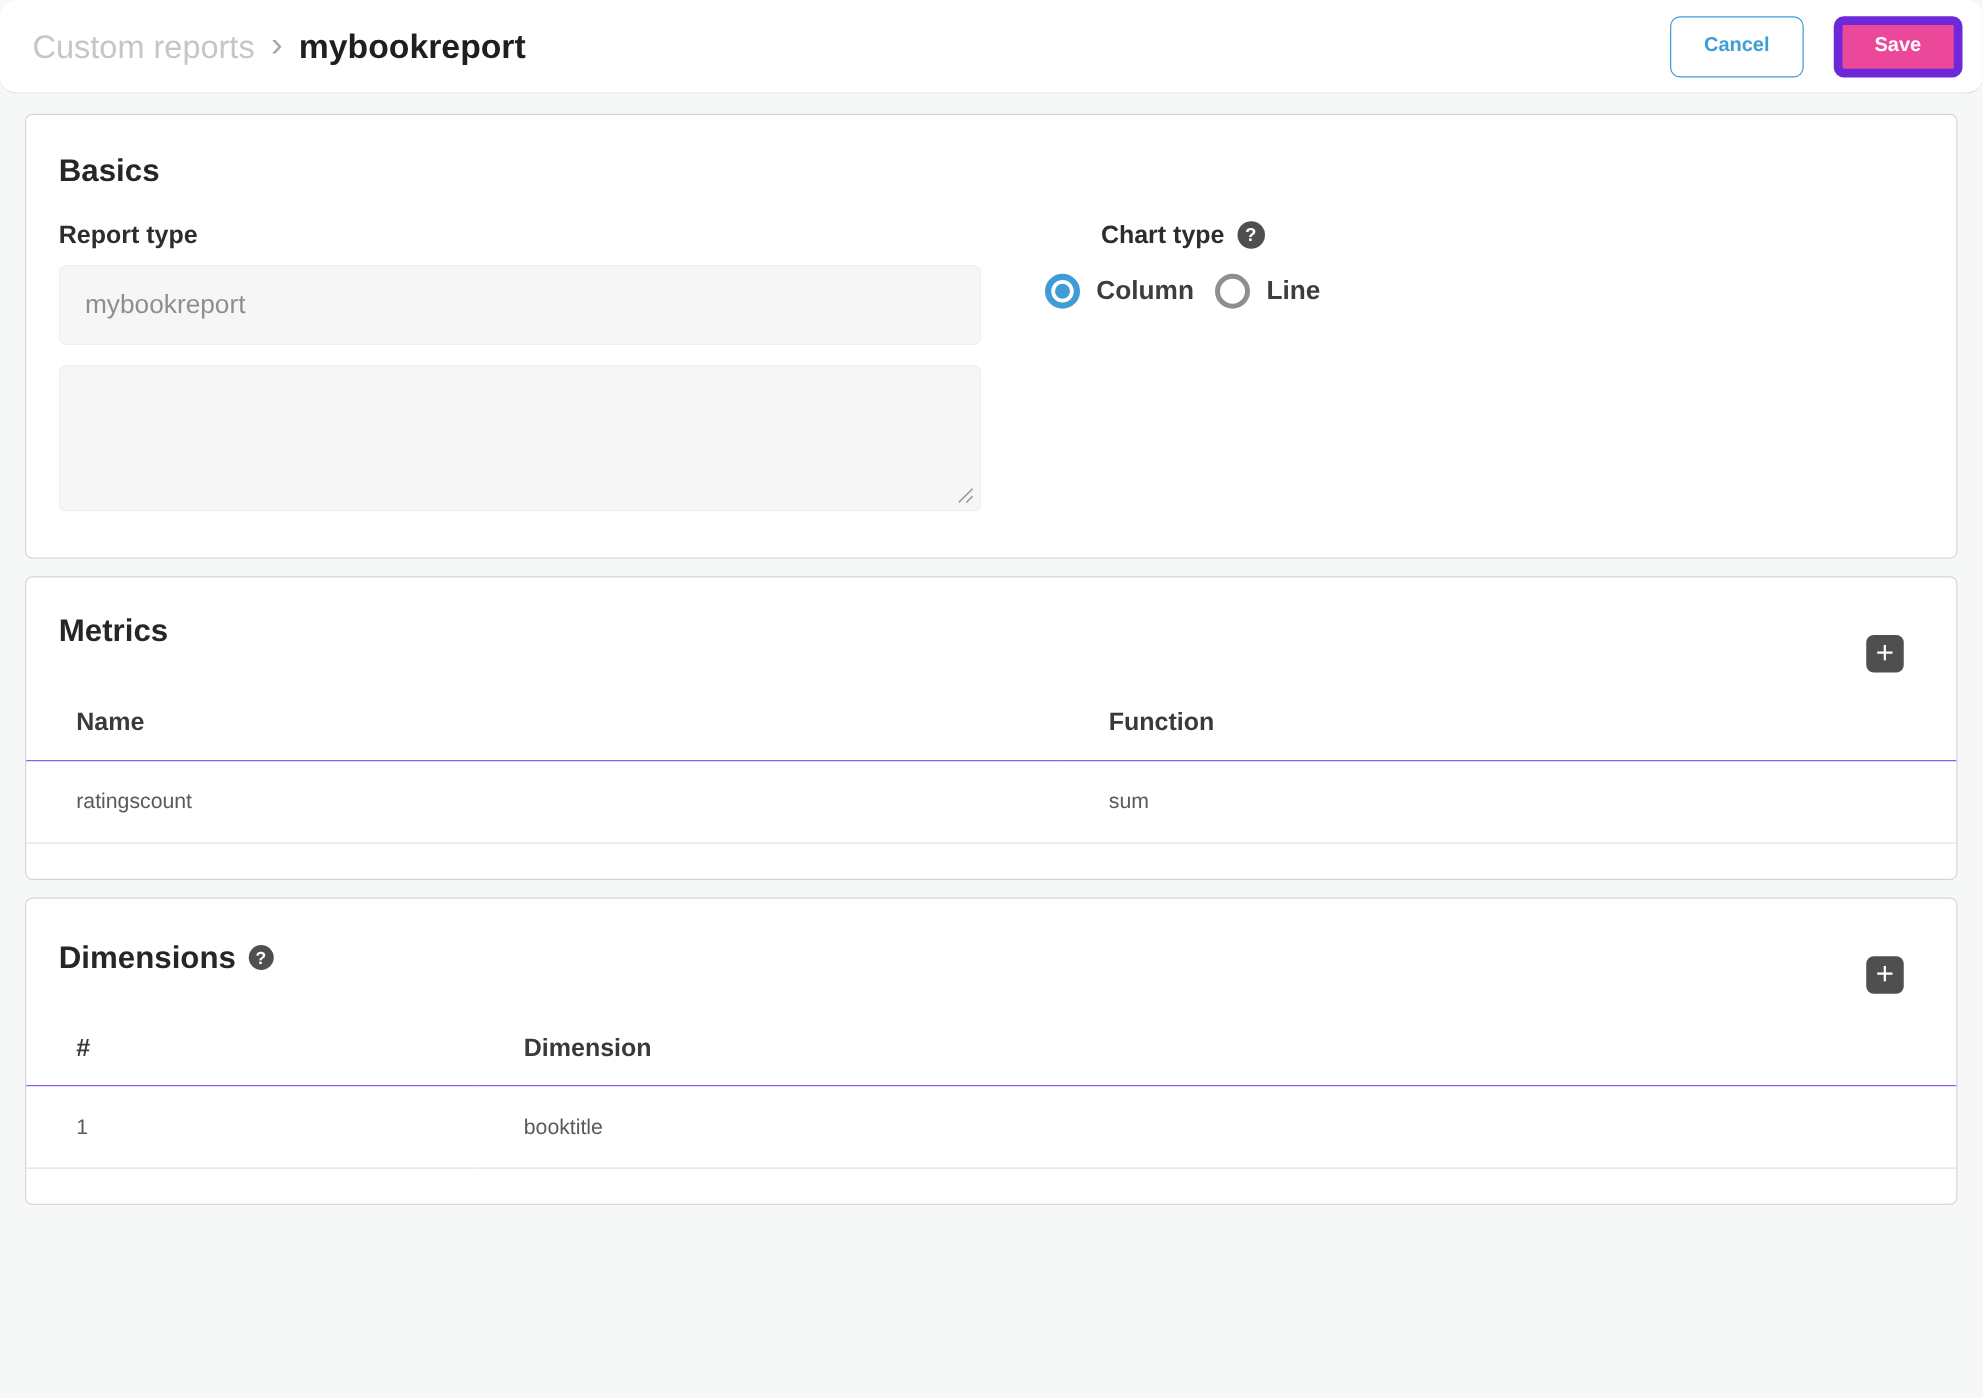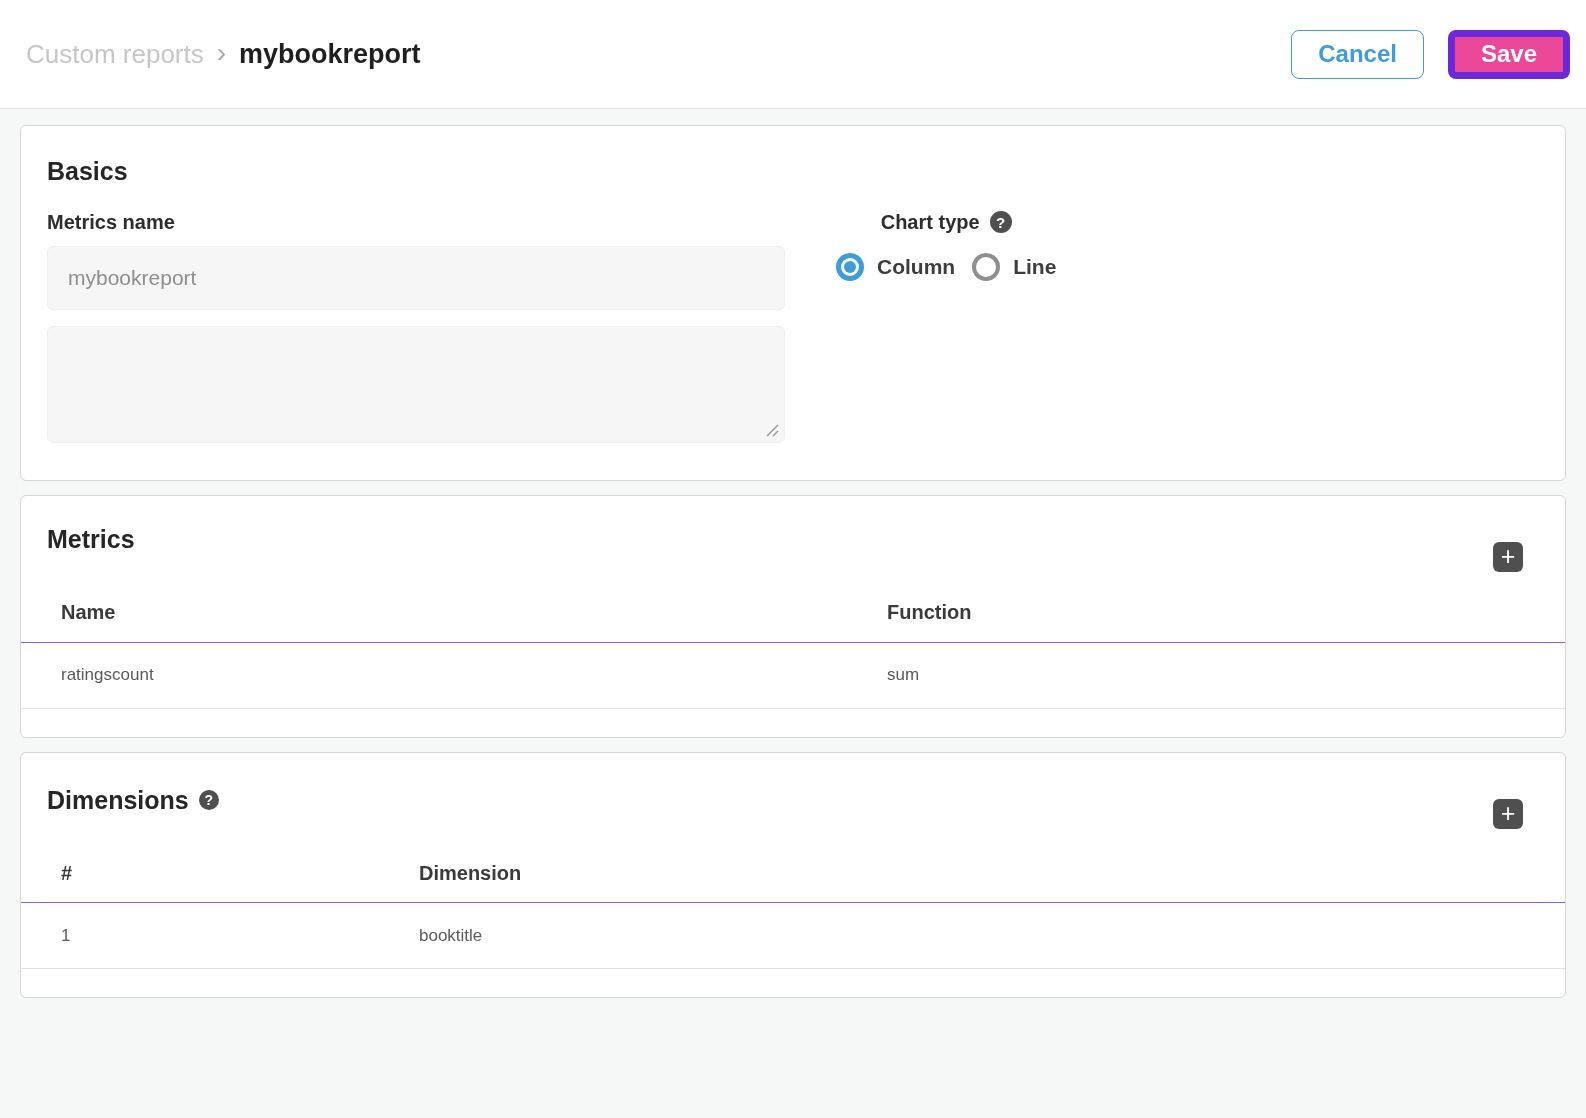--- a/index.html
+++ b/index.html
@@ -7,30 +7,30 @@
   body {
     font-family:"Liberation Sans", sans-serif;
     background:#f6f7f7;
     color:#262626;
     overflow:hidden;
   }
   .page { width:1586px; height:1118px; }
 
   
   .topbar {
-    height:109px; background:#ffffff; border-bottom:1px solid #e0e0e0;
-    display:flex; align-items:center; padding:0 16px 0 26px;
+    height:75px; background:#ffffff; border-bottom:1px solid #e0e0e0;
+    display:flex; align-items:center; padding:0 16px 0 26px;border-radius:13px;
   }
   .breadcrumb { display:flex; align-items:center; }
   .crumb-parent { font-size:26px; color:#c6c6c6; cursor:pointer; }
   .crumb-sep { font-size:28px; color:#a8a8a8; margin:0 13px 2px 13px; font-weight:300; }
   .crumb-current { font-size:27px; font-weight:700; color:#1f1f1f; }
   .topbar-actions { margin-left:auto; display:flex; align-items:center; gap:24px; }
   .btn {
-    height:49px; border-radius:8px; font-size:24px; font-weight:700;
+    height:49px; border-radius:8px; font-size:16px; font-weight:700;
     font-family:"Liberation Sans", sans-serif; cursor:pointer; padding:0 26px;
   }
   .btn-secondary { background:#ffffff; border:1px solid #3f9cd7; color:#3f9cd7; }
   .btn-primary  { background:#ec4899; border:7px solid #6d28d9; color:#ffffff; }
 
   
   .content { padding:16px 20px 0 20px; }
   .card {
     background:#ffffff; border:1px solid #d6d6d6; border-radius:6px;
     position:relative;
@@ -118,21 +118,21 @@
       <button class="btn btn-primary">Save</button>
     </div>
   </header>
 
   <main class="content">
 
     <section class="card basics-card">
       <h2 class="card-title">Basics</h2>
       <div class="basics-columns">
         <div class="basics-left">
-          <label class="field-label">Metrics name</label>
+          <label class="field-label">Report type</label>
           <input class="text-input" type="text" readonly="" value="mybookreport" style="">
           <div class="textarea-wrap">
             <textarea class="text-area" style=""></textarea>
             <svg class="resize-handle" width="15" height="15" viewBox="0 0 15 15">
               <line x1="3" y1="14" x2="14" y2="3" stroke="#9a9a9a" stroke-width="1.4"></line>
               <line x1="9" y1="14" x2="14" y2="9" stroke="#9a9a9a" stroke-width="1.4"></line>
             </svg>
           </div>
         </div>
         <div class="basics-right">

